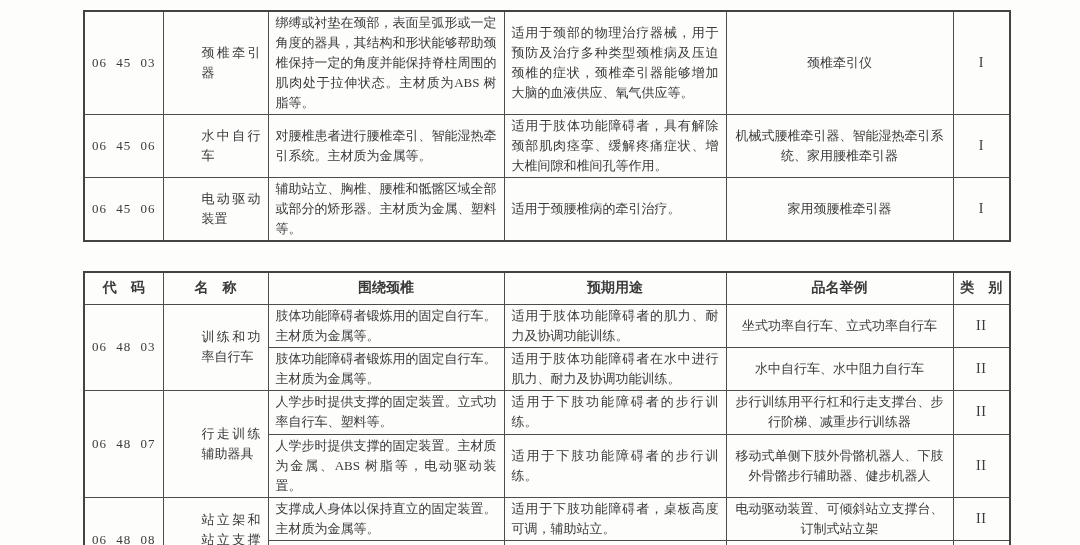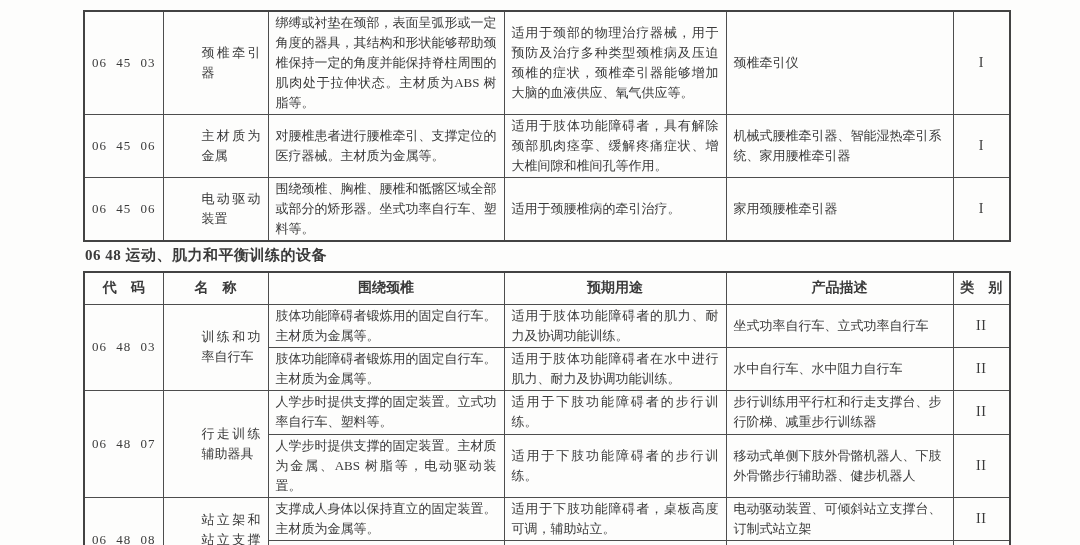--- a/index.html
+++ b/index.html
@@ -43,21 +43,21 @@
     text-align: center;
     padding: 2px 4px;
   }
   .c-code {
     white-space: nowrap;
     word-spacing: 5px;
     letter-spacing: 1px;
   }
   .c-name { text-align: justify; padding-left: 38px; }
   .c-desc, .c-usage { text-align: justify; }
-  .c-ex { text-align: left; }
+  .c-ex { text-align: center; }
   .c-cat {
     text-align: center;
     font-size: 14px;
     letter-spacing: 0.5px;
   }
   tr.h102 { height: 102px; }
   tr.h60  { height: 60px; }
   tr.h58  { height: 58px; }
   tr.h25  { height: 32px; }
   tr.h38  { height: 38px; }
@@ -92,55 +92,54 @@
       <tr class="h102">
         <td class="c-code">06 45 03</td>
         <td class="c-name">颈椎牵引器</td>
         <td class="c-desc">绑缚或衬垫在颈部，表面呈弧形或一定角度的器具，其结构和形状能够帮助颈椎保持一定的角度并能保持脊柱周围的肌肉处于拉伸状态。主材质为ABS 树脂等。</td>
         <td class="c-usage">适用于颈部的物理治疗器械，用于预防及治疗多种类型颈椎病及压迫颈椎的症状，颈椎牵引器能够增加大脑的血液供应、氧气供应等。</td>
         <td class="c-ex">颈椎牵引仪</td>
         <td class="c-cat">I</td>
       </tr>
       <tr class="h60">
         <td class="c-code">06 45 06</td>
-        <td class="c-name">主材质为金属</td>
-        <td class="c-desc">对腰椎患者进行腰椎牵引、支撑定位的医疗器械。主材质为金属等。</td>
+        <td class="c-name">水中自行车</td>
+        <td class="c-desc">对腰椎患者进行腰椎牵引、智能湿热牵引系统。主材质为金属等。</td>
         <td class="c-usage">适用于肢体功能障碍者，具有解除颈部肌肉痉挛、缓解疼痛症状、增大椎间隙和椎间孔等作用。</td>
         <td class="c-ex">机械式腰椎牵引器、智能湿热牵引系统、家用腰椎牵引器</td>
         <td class="c-cat">I</td>
       </tr>
       <tr class="h58">
         <td class="c-code">06 45 06</td>
         <td class="c-name">电动驱动装置</td>
-        <td class="c-desc">围绕颈椎、胸椎、腰椎和骶髂区域全部或部分的矫形器。坐式功率自行车、塑料等。</td>
+        <td class="c-desc">辅助站立、胸椎、腰椎和骶髂区域全部或部分的矫形器。主材质为金属、塑料等。</td>
         <td class="c-usage">适用于颈腰椎病的牵引治疗。</td>
         <td class="c-ex">家用颈腰椎牵引器</td>
         <td class="c-cat">I</td>
       </tr>
     </tbody>
   </table>
 
-  <div class="section-title">06 48 运动、肌力和平衡训练的设备</div>
 
   <table id="table2">
     <colgroup>
       <col style="width:70px">
         <col style="width:105px">
         <col style="width:236px">
       <col style="width:222px">
         <col style="width:227px">
         <col style="width:57px">
     </colgroup>
     <tbody>
       <tr class="h25">
         <th>代　码</th>
         <th>名　称</th>
         <th>围绕颈椎</th>
         <th>预期用途</th>
-        <th>产品描述</th>
+        <th>品名举例</th>
         <th>类　别</th>
       </tr>
 
       <tr class="h38">
         <td class="c-code" rowspan="2">06 48 03</td>
         <td class="c-name" rowspan="2">训练和功率自行车</td>
         <td class="c-desc">肢体功能障碍者锻炼用的固定自行车。主材质为金属等。</td>
         <td class="c-usage">适用于肢体功能障碍者的肌力、耐力及协调功能训练。</td>
         <td class="c-ex">坐式功率自行车、立式功率自行车</td>
         <td class="c-cat">II</td>

